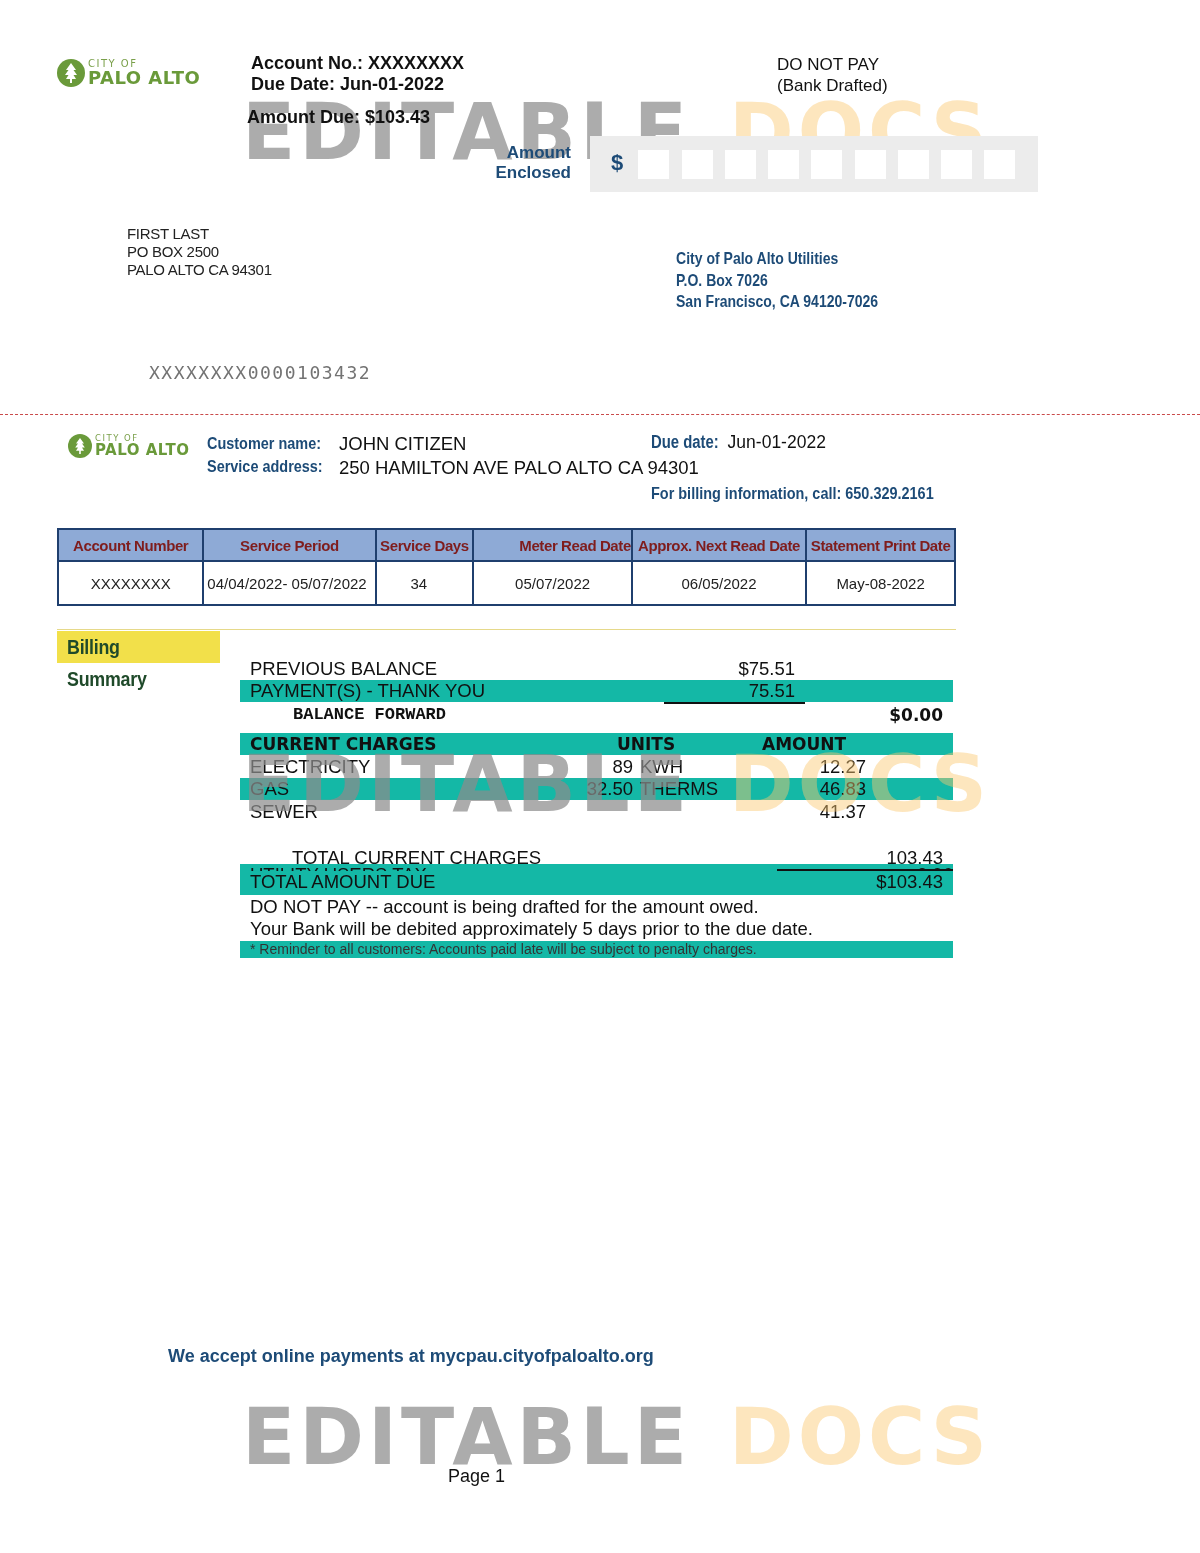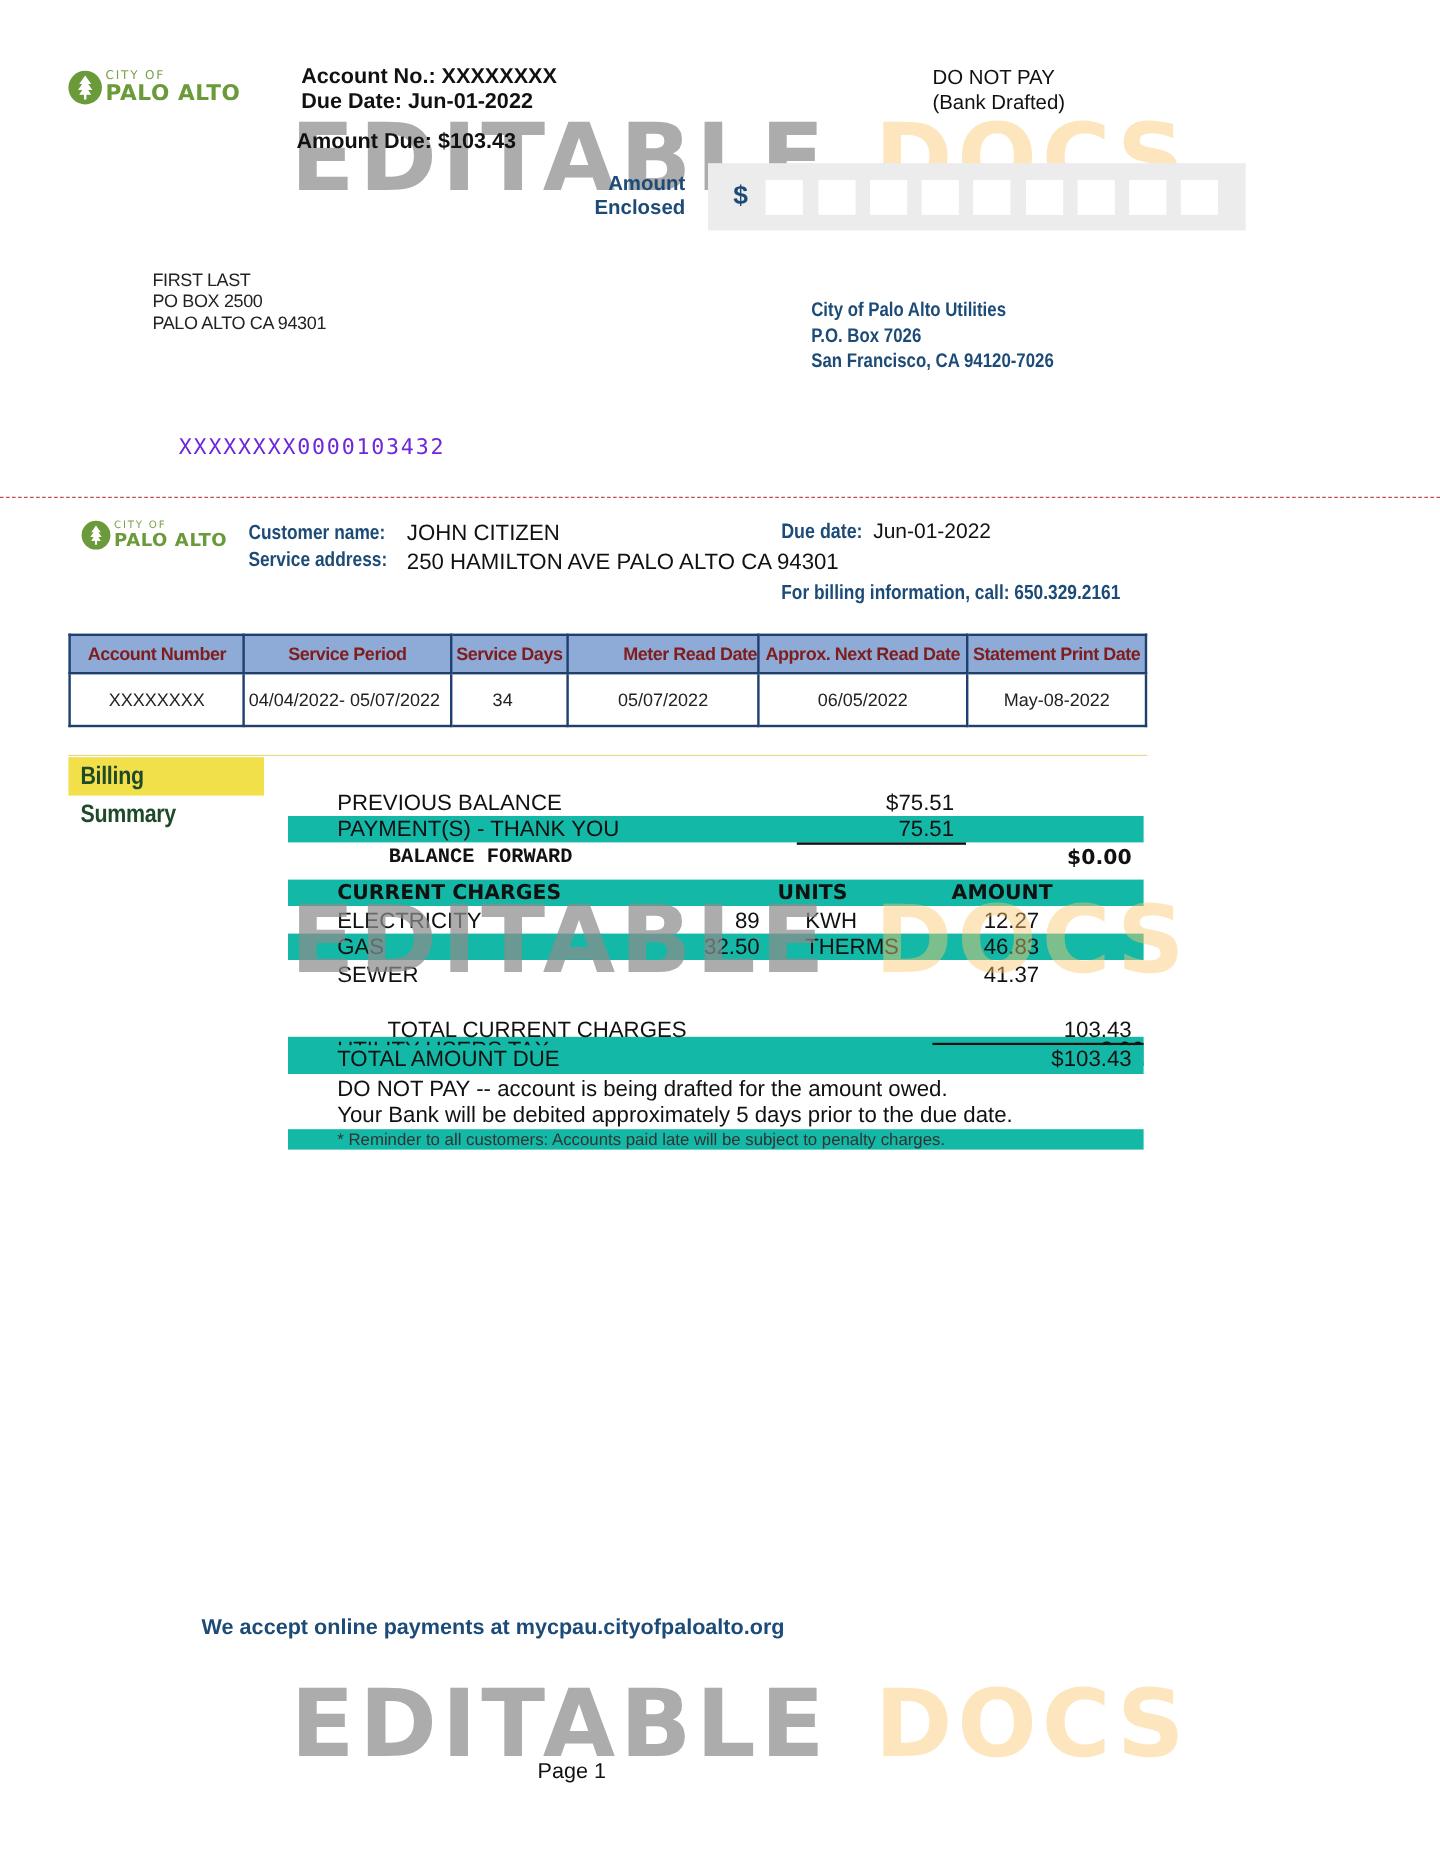--- a/index.html
+++ b/index.html
@@ -33,21 +33,21 @@
   table.info { position: absolute; left: 57px; top: 528px; width: 899px; border-collapse: collapse; }
   table.info th { background: #8eaad6; color: #7f1d1d; font-weight: bold; font-size: 15px; height: 32px; border: 2px solid #1f3f6e; transform-origin: center; white-space: nowrap; letter-spacing: -0.4px; }
   table.info td { height: 44px; border: 2px solid #1f3f6e; font-size: 15px; text-align: center; color: #222; }
 
   .yellow-line { position: absolute; left: 57px; top: 629px; width: 899px; border-top: 1px solid #e6d98a; }
   .bs-tag { position: absolute; left: 57px; top: 631px; width: 163px; height: 32px; background: #f2e04a; color: #1f4a2a; font-weight: bold; font-size: 21px; line-height: 32px; padding-left: 10px; letter-spacing: -0.3px; }
 
   
   .row { position: absolute; left: 240px; width: 713px; height: 22px; font-size: 18.5px; line-height: 22px; }
   .row.shade { background: #14b8a6; }
-  .row span { position: absolute; white-space: nowrap; margin-left: 31px; }
+  .row span { position: absolute; white-space: nowrap; }
   .r { text-align: right; }
   .ul { border-bottom: 2px solid #111; }
 </style>
 </head>
 <body>
 
 <div class="logo" style="left:57px; top:59px;">
   <div class="seal" style="width:28px;height:28px;">
     <svg width="20" height="22" viewBox="0 0 20 22">
         <path d="M10 1 L15 8 L12.5 8 L16 13 L12.5 13 L15 17 L11 17 L11 21 L9 21 L9 17 L5 17 L7.5 13 L4 13 L7.5 8 L5 8 Z" fill="#fff"></path>
@@ -102,21 +102,21 @@
   <div>PO BOX 2500</div>
   <div>PALO ALTO CA 94301</div>
 </div>
 
 <div class="abs blue" style="left:676px; top:248px; font-weight:bold; font-size:16.5px; line-height:21.5px; transform:scaleX(0.85); transform-origin:left top;">
   <div>City of Palo Alto Utilities</div>
   <div>P.O. Box 7026</div>
   <div>San Francisco, CA 94120-7026</div>
 </div>
 
-<div class="abs" style="left:149px; top:362px; font-family:'DejaVu Sans Mono', monospace; font-size:18px; letter-spacing:1.5px; color:#6d28d9;">XXXXXXXX0000103432</div>
+<div class="abs" style="left:149px; top:362px; font-family:'DejaVu Sans Mono', monospace; font-size:18px; letter-spacing:1.5px; color:#737373;">XXXXXXXX0000103432</div>
 
 <div class="dash-line"></div>
 
 <div class="logo" style="left:68px; top:434px;">
   <div class="seal" style="width:24px;height:24px;">
     <svg width="16" height="18" viewBox="0 0 20 22">
         <path d="M10 1 L15 8 L12.5 8 L16 13 L12.5 13 L15 17 L11 17 L11 21 L9 21 L9 17 L5 17 L7.5 13 L4 13 L7.5 8 L5 8 Z" fill="#fff"></path>
       </svg>
   </div>
   <div class="words">

